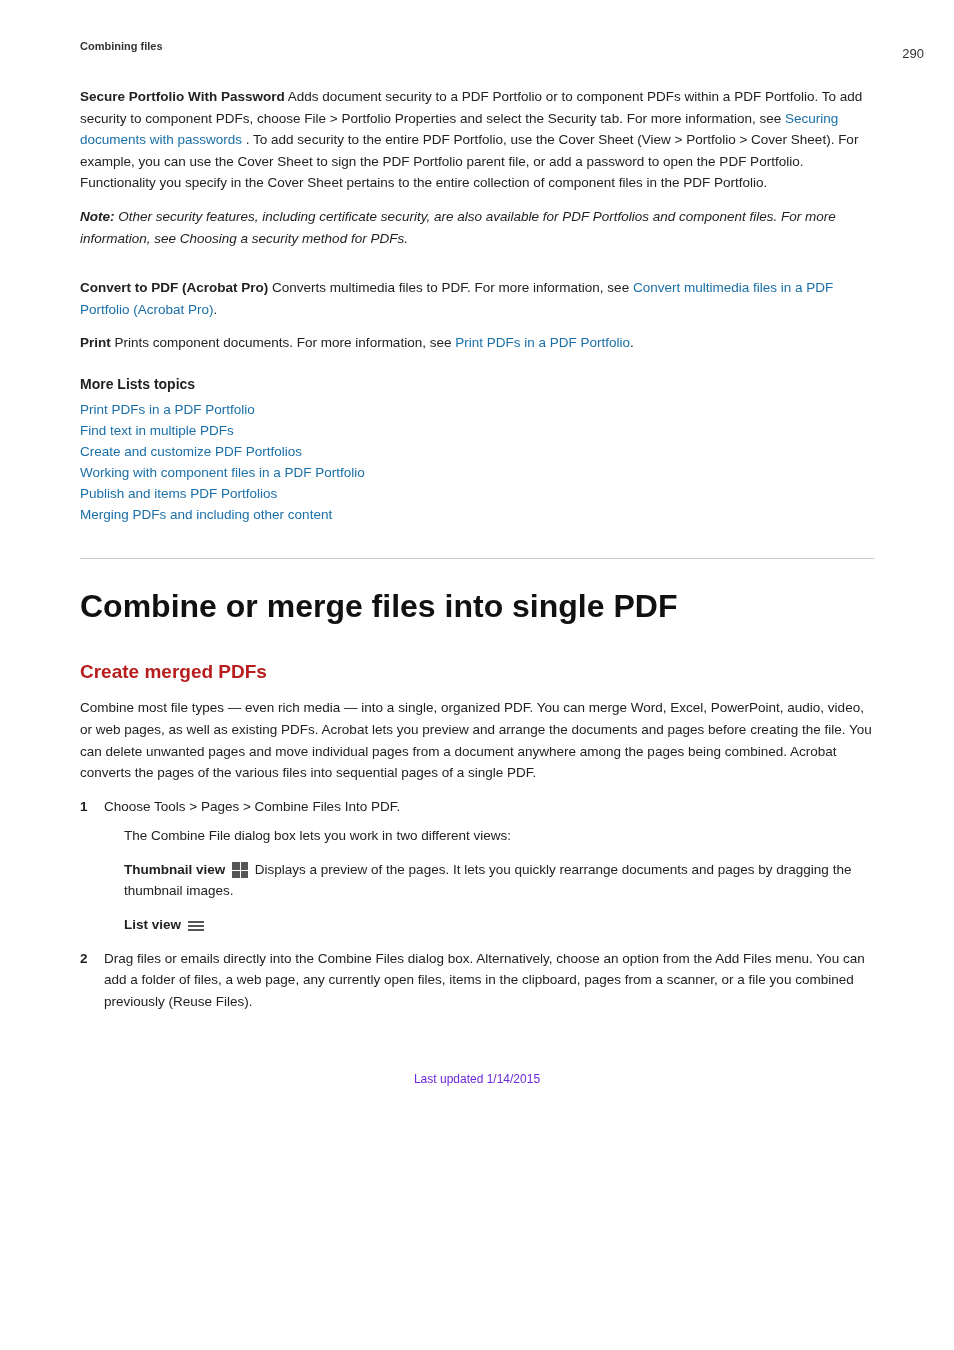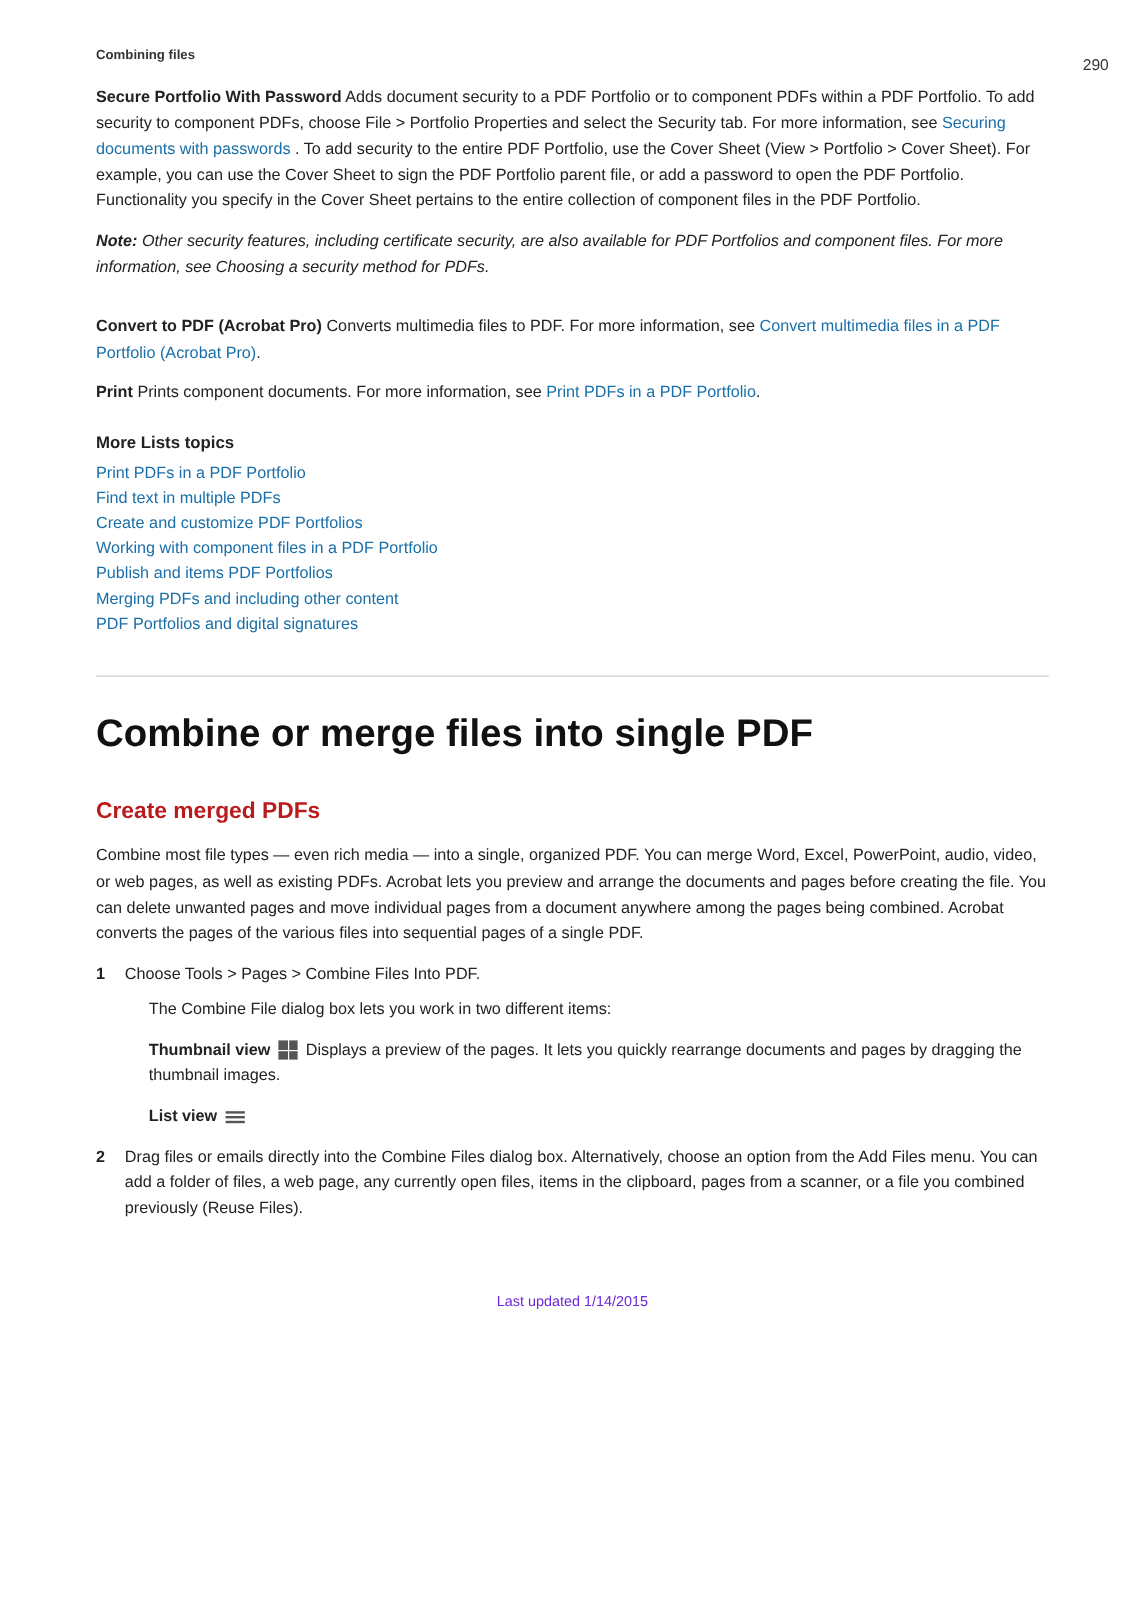--- a/index.html
+++ b/index.html
@@ -21,21 +21,21 @@
       position: absolute;
       top: 46px;
       right: 30px;
       font-size: 13px;
       color: #333;
     }
     .section-label {
       font-size: 11px;
       font-weight: bold;
       color: #333;
-      margin-bottom: 18px;
+      margin-bottom: 34px;
     }
     .body-text {
       font-size: 13.5px;
       line-height: 1.6;
       margin-bottom: 12px;
       color: #222;
     }
     a, .link {
       color: #1a6fa8;
       text-decoration: none;
@@ -167,39 +167,38 @@
 
   <div class="more-help-section">
     <div class="more-help-heading">More Lists topics</div>
     <ul class="help-link-list">
       <li><a class="link">Print PDFs in a PDF Portfolio</a></li>
       <li><a class="link">Find text in multiple PDFs</a></li>
       <li><a class="link">Create and customize PDF Portfolios</a></li>
       <li><a class="link">Working with component files in a PDF Portfolio</a></li>
       <li><a class="link">Publish and items PDF Portfolios</a></li>
       <li><a class="link">Merging PDFs and including other content</a></li>
-      <li><a class="link">PDF Portfolios and digital signatures</a></li>
     </ul>
   </div>
 
   <hr class="section-divider">
 
   <h1 class="main-title">Combine or merge files into single PDF</h1>
 
   <h2 class="sub-title">Create merged PDFs</h2>
 
   <p class="body-text">Combine most file types — even rich media — into a single, organized PDF. You can merge Word, Excel, PowerPoint, audio, video, or web pages, as well as existing PDFs. Acrobat lets you preview and arrange the documents and pages before creating the file. You can delete unwanted pages and move individual pages from a document anywhere among the pages being combined. Acrobat converts the pages of the various files into sequential pages of a single PDF.</p>
 
   <ol class="numbered-list">
 
     <li>
       <span class="num">1</span>
       <span>Choose Tools &gt; Pages &gt; Combine Files Into PDF.</span>
       <div class="indent-block">
-        <p class="body-text">The Combine File dialog box lets you work in two different items:</p>
+        <p class="body-text">The Combine File dialog box lets you work in two different views:</p>
 
         <p class="body-text">
           <span class="view-label">Thumbnail view</span>
           <span class="icon-thumbnail">
             <span></span>
               <span></span>
               <span></span>
               <span></span>
           </span>
           <span>Displays a preview of the pages. It lets you quickly rearrange documents and pages by dragging the thumbnail images.</span>

